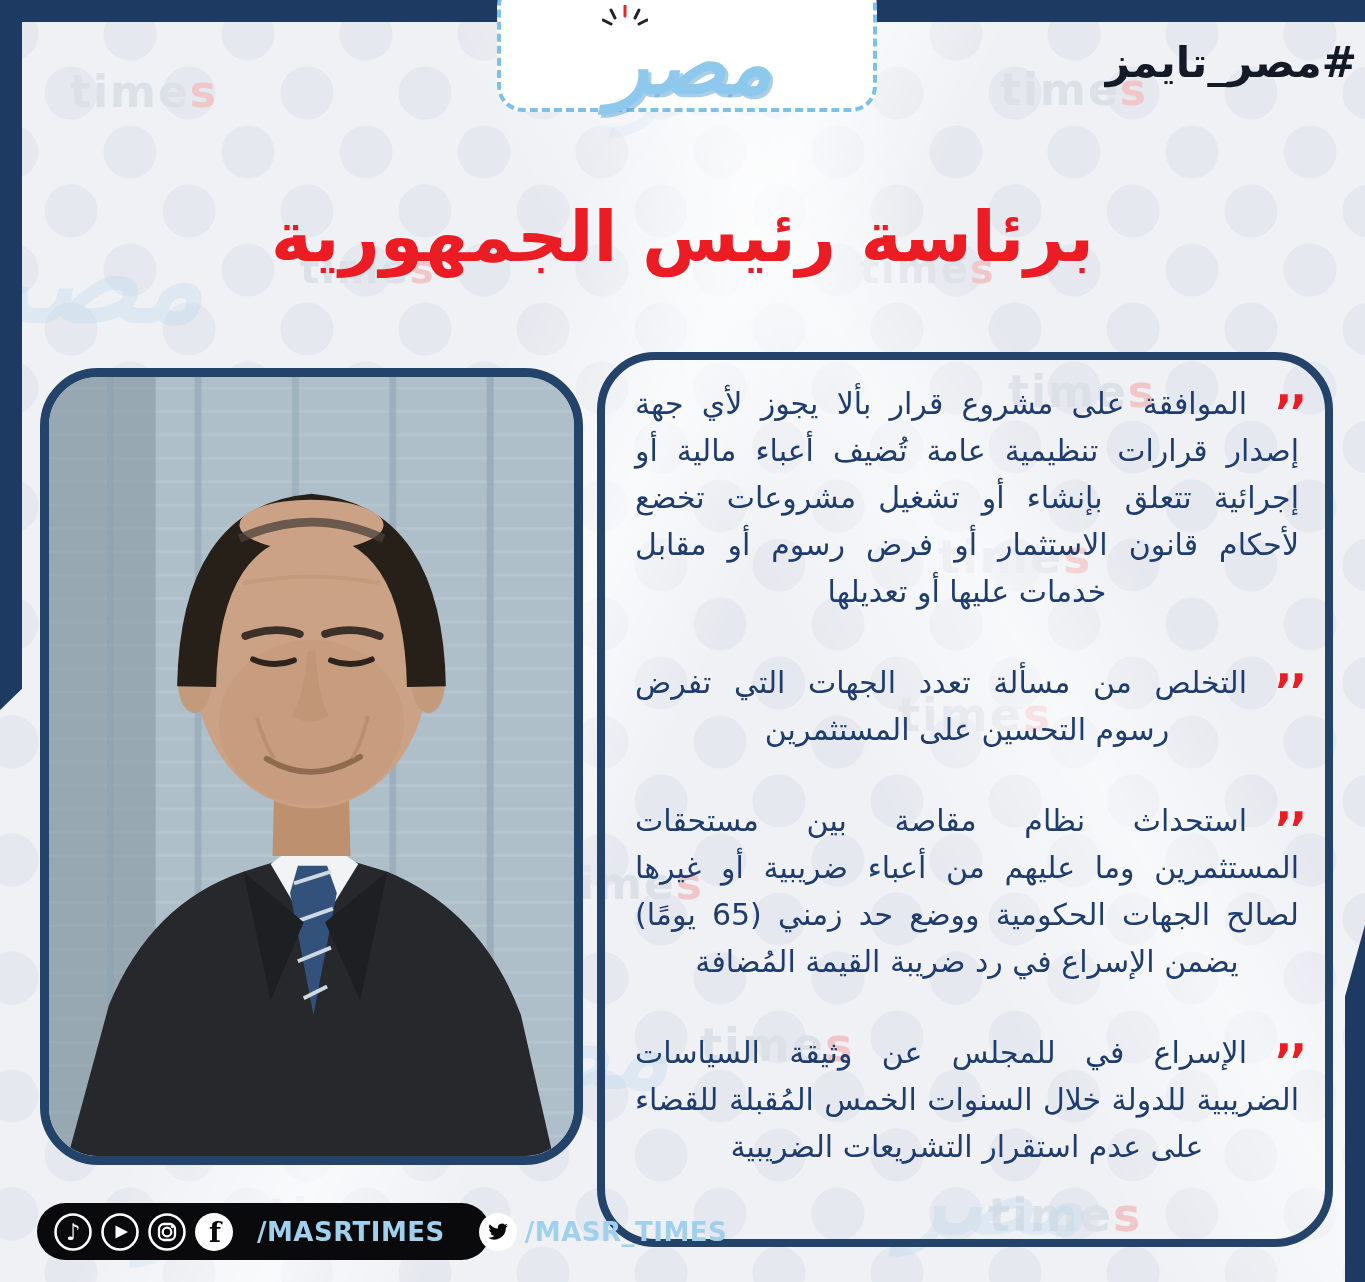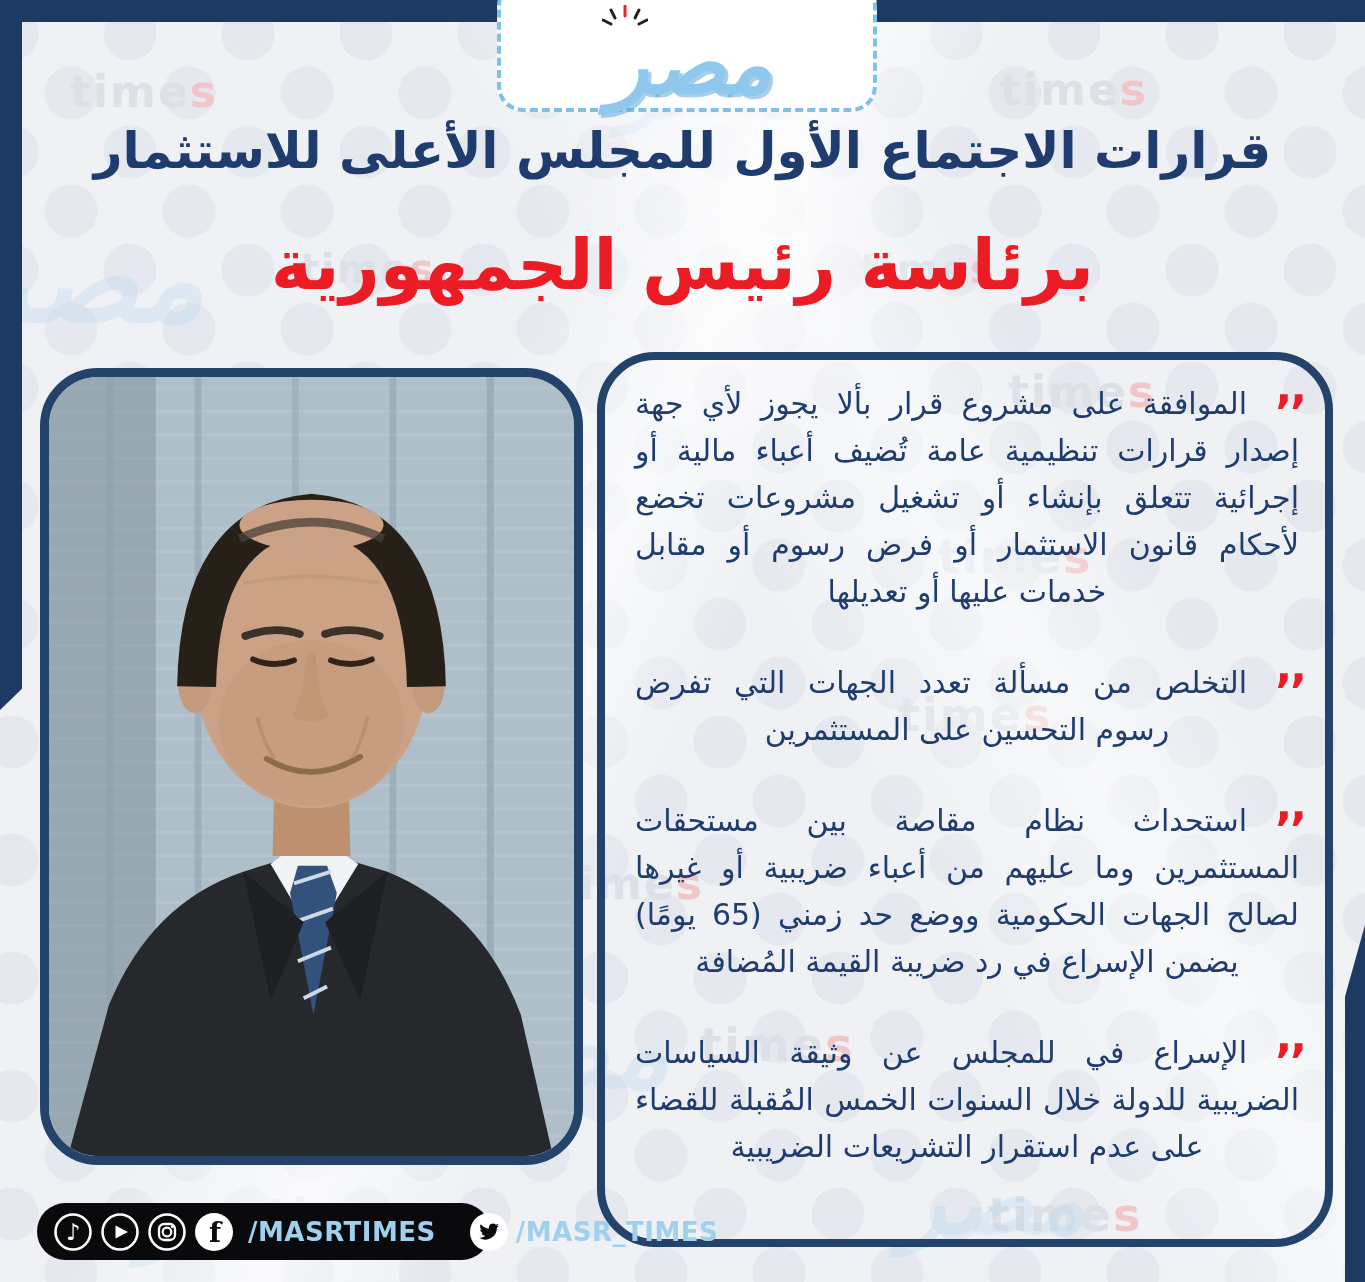--- a/index.html
+++ b/index.html
@@ -59,21 +59,21 @@
   
   .hashtag{
     position:absolute;right:8px;top:38px;z-index:3;direction:rtl;
     font-size:42px;font-weight:900;color:#141a26;
   }
   .title{
     position:absolute;left:0;top:122px;width:1365px;z-index:3;direction:rtl;
     text-align:center;font-size:50px;font-weight:800;color:var(--navy);
   }
   .subtitle{
-    position:absolute;left:0;top:224px;width:1365px;z-index:3;direction:rtl;
+    position:absolute;left:0;top:196px;width:1365px;z-index:3;direction:rtl;
     text-align:center;font-size:70px;font-weight:900;color:var(--red);
   }
   
   .photo-frame{
     position:absolute;left:40px;top:368px;width:543px;height:797px;z-index:3;
     border:9px solid var(--border-navy);border-radius:58px;overflow:hidden;background:#aebfca;
   }
   .photo-frame svg{display:block;width:100%;height:100%;}
   
   .text-panel{
@@ -96,21 +96,21 @@
   .social-bar{
     position:absolute;left:37px;top:1203px;width:453px;height:57px;z-index:3;
     background:var(--pill);border-radius:30px;
     display:flex;align-items:center;gap:7px;padding:0 16px;
   }
   .social-bar svg{display:block;}
   .handle{
     color:#9fd0ee;font-size:26px;font-weight:bold;letter-spacing:.5px;line-height:1;
     white-space:nowrap;
   }
-  .handle.first{margin-left:7px;margin-right:26px;}
+  .handle.first{margin-left:16px;margin-right:26px;}
 </style>
 </head>
 <body>
 
 <div class="canvas">
 
   <div id="watermarks">
       <span class="wm-lat" style="left: 70px; top: 66px; font-size: 44px;"><span>time</span><span class="wm-s">s</span></span>
       <span class="wm-lat" style="left: 1000px; top: 64px; font-size: 44px;"><span>time</span><span class="wm-s">s</span></span>
       <span class="wm-lat" style="left: 300px; top: 246px; font-size: 40px;"><span>time</span><span class="wm-s">s</span></span>
@@ -147,21 +147,21 @@
           <line x1="9" y1="5" x2="13" y2="13" stroke="#222" stroke-width="3" stroke-linecap="round"></line>
           <line x1="37" y1="5" x2="33" y2="13" stroke="#222" stroke-width="3" stroke-linecap="round"></line>
           <line x1="1" y1="15" x2="9" y2="19" stroke="#222" stroke-width="3" stroke-linecap="round"></line>
           <line x1="45" y1="15" x2="37" y2="19" stroke="#222" stroke-width="3" stroke-linecap="round"></line>
         </svg>
       </span>
       <span class="logo-arabic">مصر</span>
     </div>
   </div>
 
-  <h1 class="title">قرارات الاجتماع الأول للمجلس الأعلى للاستثمار</h1>
+  <div class="hashtag">#مصر_تايمز</div>
   <h2 class="subtitle">برئاسة رئيس الجمهورية</h2>
 
   <div class="photo-frame">
     <svg viewBox="0 0 540 800" preserveAspectRatio="xMidYMid slice">
       <rect x="0" y="0" width="540" height="800" fill="#aebfca"></rect>
       <g id="blinds">
           <rect x="0" y="10" width="540" height="3" fill="#c3d0d8" opacity="0.35"></rect>
           <rect x="0" y="34" width="540" height="3" fill="#c3d0d8" opacity="0.35"></rect>
           <rect x="0" y="58" width="540" height="3" fill="#c3d0d8" opacity="0.35"></rect>
           <rect x="0" y="82" width="540" height="3" fill="#c3d0d8" opacity="0.35"></rect>

